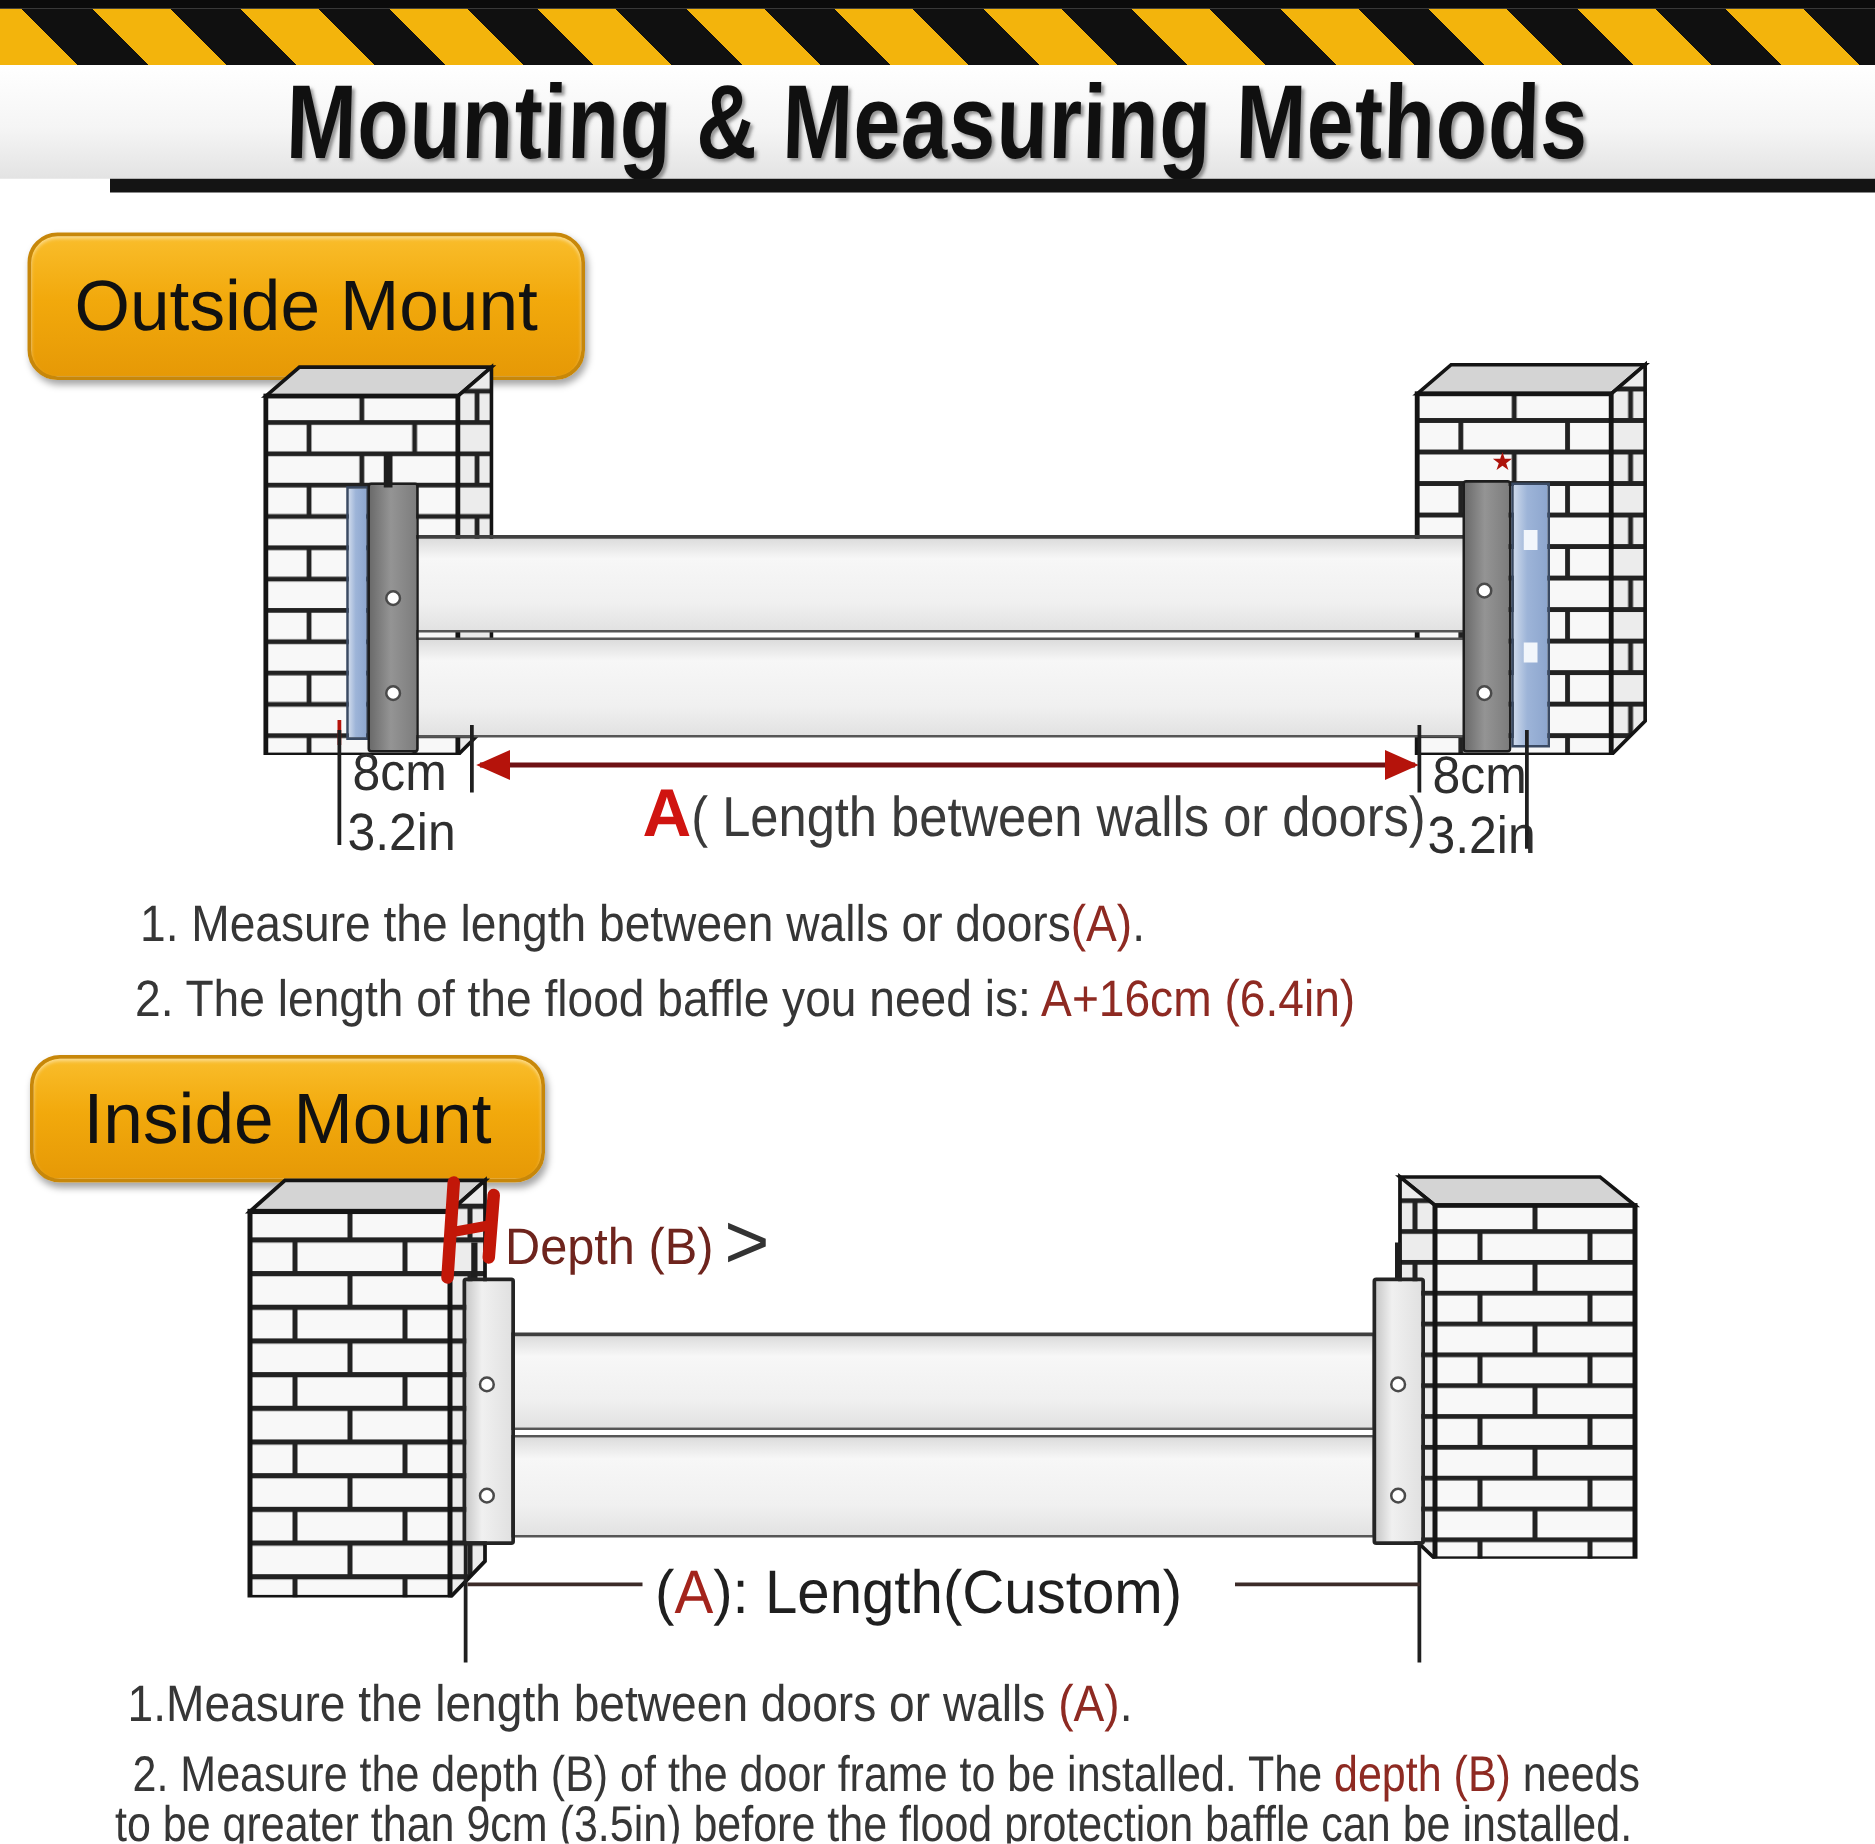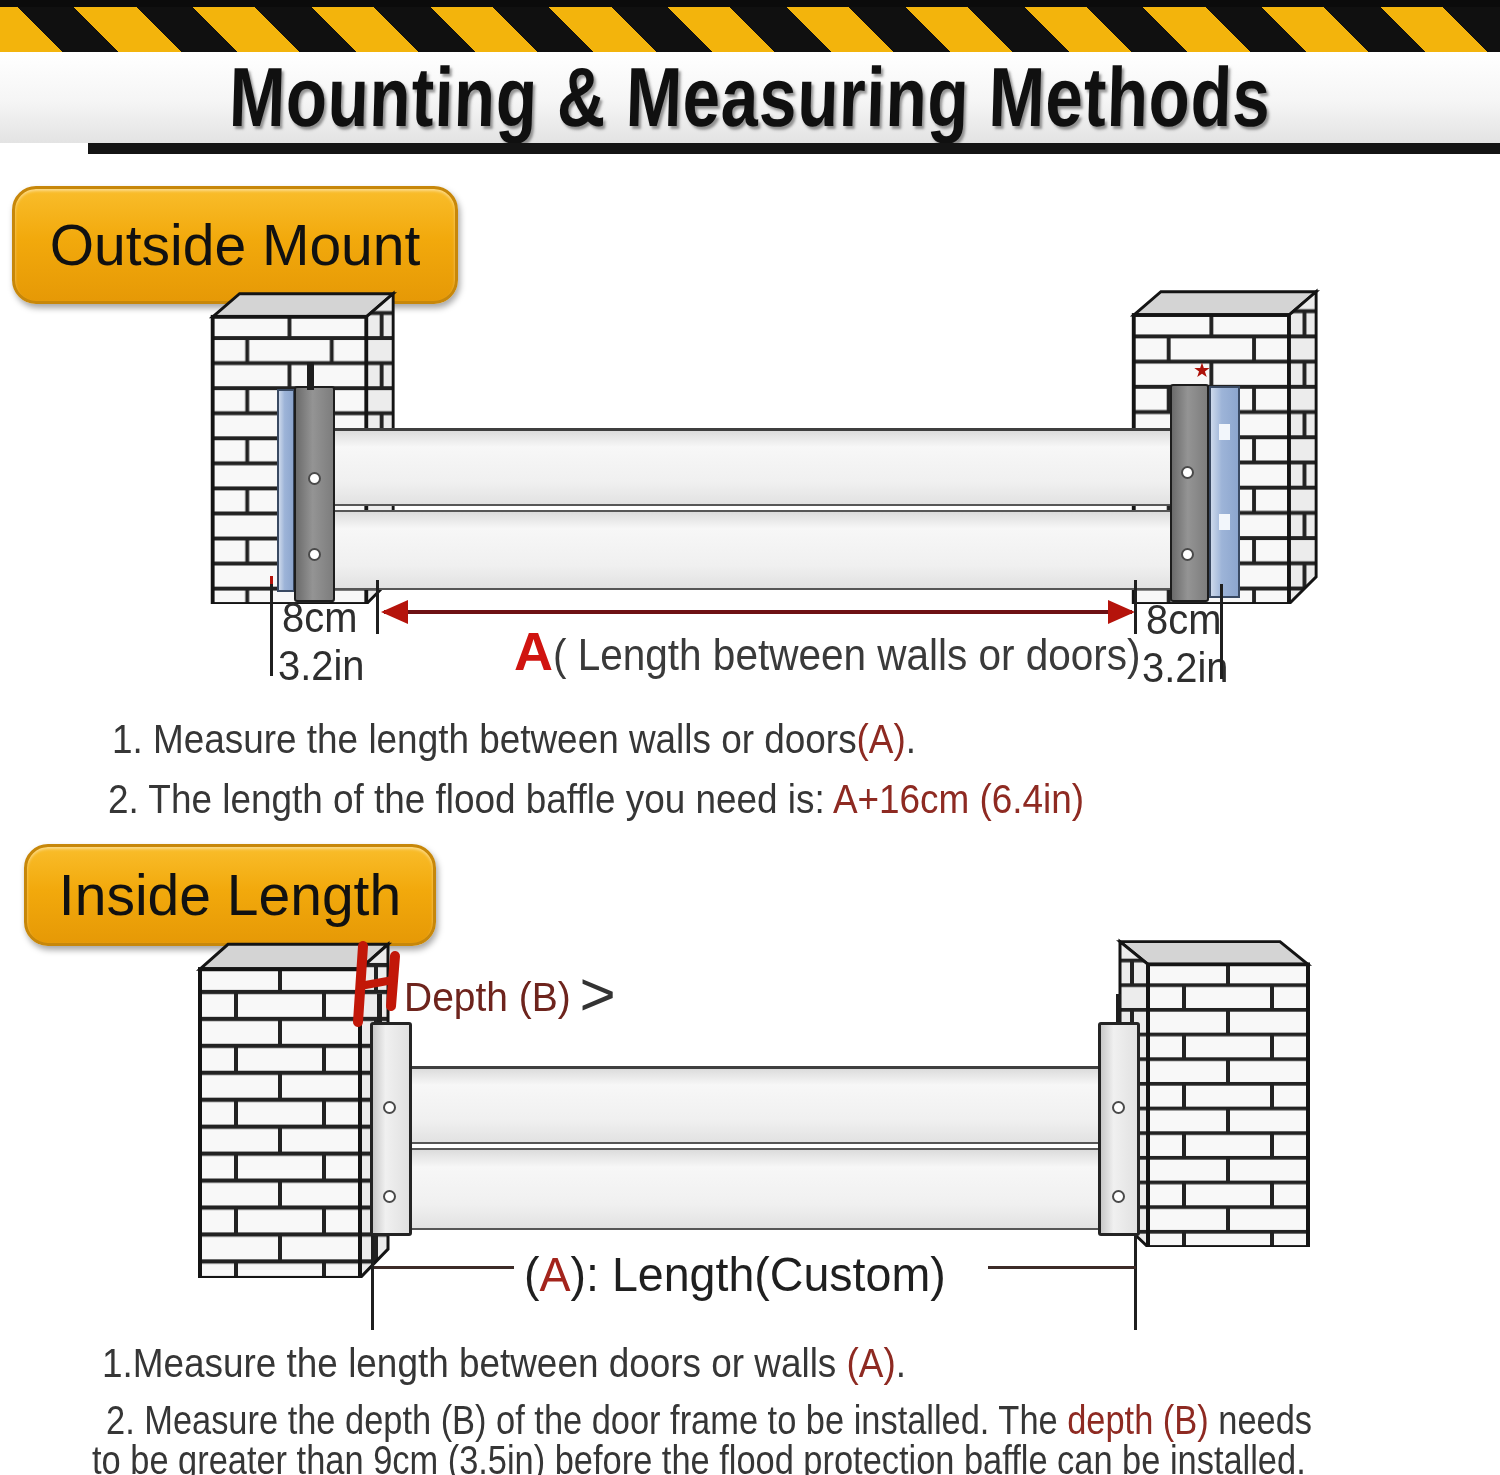--- a/index.html
+++ b/index.html
@@ -109,21 +109,21 @@
     </defs>
   </svg>
 
   <div class="tape"></div>
   <div class="titleband">
     <h1>Mounting &amp; Measuring Methods</h1>
   </div>
   <div class="title-underline"></div>
 
   <section>
-    <div class="badge" style="left:12px;top:186px;width:446px;height:118px">
+    <div class="badge" style="left:22px;top:186px;width:446px;height:118px">
       <span>Outside Mount</span>
     </div>
 
     <svg class="pillar" style="left:205px;top:286px" width="192" height="318" viewBox="0 0 200 330" preserveAspectRatio="none">
       <polygon points="8,32 36,8 196,8 168,32" fill="#d4d4d4" stroke="#141414" stroke-width="3"></polygon>
       <polygon points="168,32 196,8 196,302 168,330" fill="url(#brickS)" stroke="#141414" stroke-width="3"></polygon>
       <rect x="8" y="32" width="160" height="298" fill="url(#brickF)" stroke="#141414" stroke-width="4"></rect>
     </svg>
 
     <svg class="pillar" style="left:1126px;top:284px" width="194" height="320" viewBox="0 0 200 330" preserveAspectRatio="none">
@@ -171,21 +171,21 @@
     <div class="t step" style="left:112px;top:716px">
       <span>1. Measure the length between walls or doors</span><span class="hl">(A)</span><span>.</span>
     </div>
     <div class="t step" style="left:108px;top:776px">
       <span>2. The length of the flood baffle you need is: </span><span class="hl">A+16cm (6.4in)</span>
     </div>
   </section>
 
   <section>
     <div class="badge" style="left:24px;top:844px;width:412px;height:102px">
-      <span>Inside Length</span>
+      <span>Inside Mount</span>
     </div>
 
     <svg class="pillar" style="left:192px;top:936px" width="200" height="342" viewBox="0 0 200 330" preserveAspectRatio="none">
       <polygon points="8,32 36,8 196,8 168,32" fill="#d4d4d4" stroke="#141414" stroke-width="3"></polygon>
       <polygon points="168,32 196,8 196,302 168,330" fill="url(#brickS)" stroke="#141414" stroke-width="3"></polygon>
       <rect x="8" y="32" width="160" height="298" fill="url(#brickF)" stroke="#141414" stroke-width="4"></rect>
     </svg>
 
     <svg class="pillar" style="left:1116px;top:934px" width="200" height="313" viewBox="0 0 200 330" preserveAspectRatio="none">
       <g transform="translate(200 0) scale(-1 1)">

